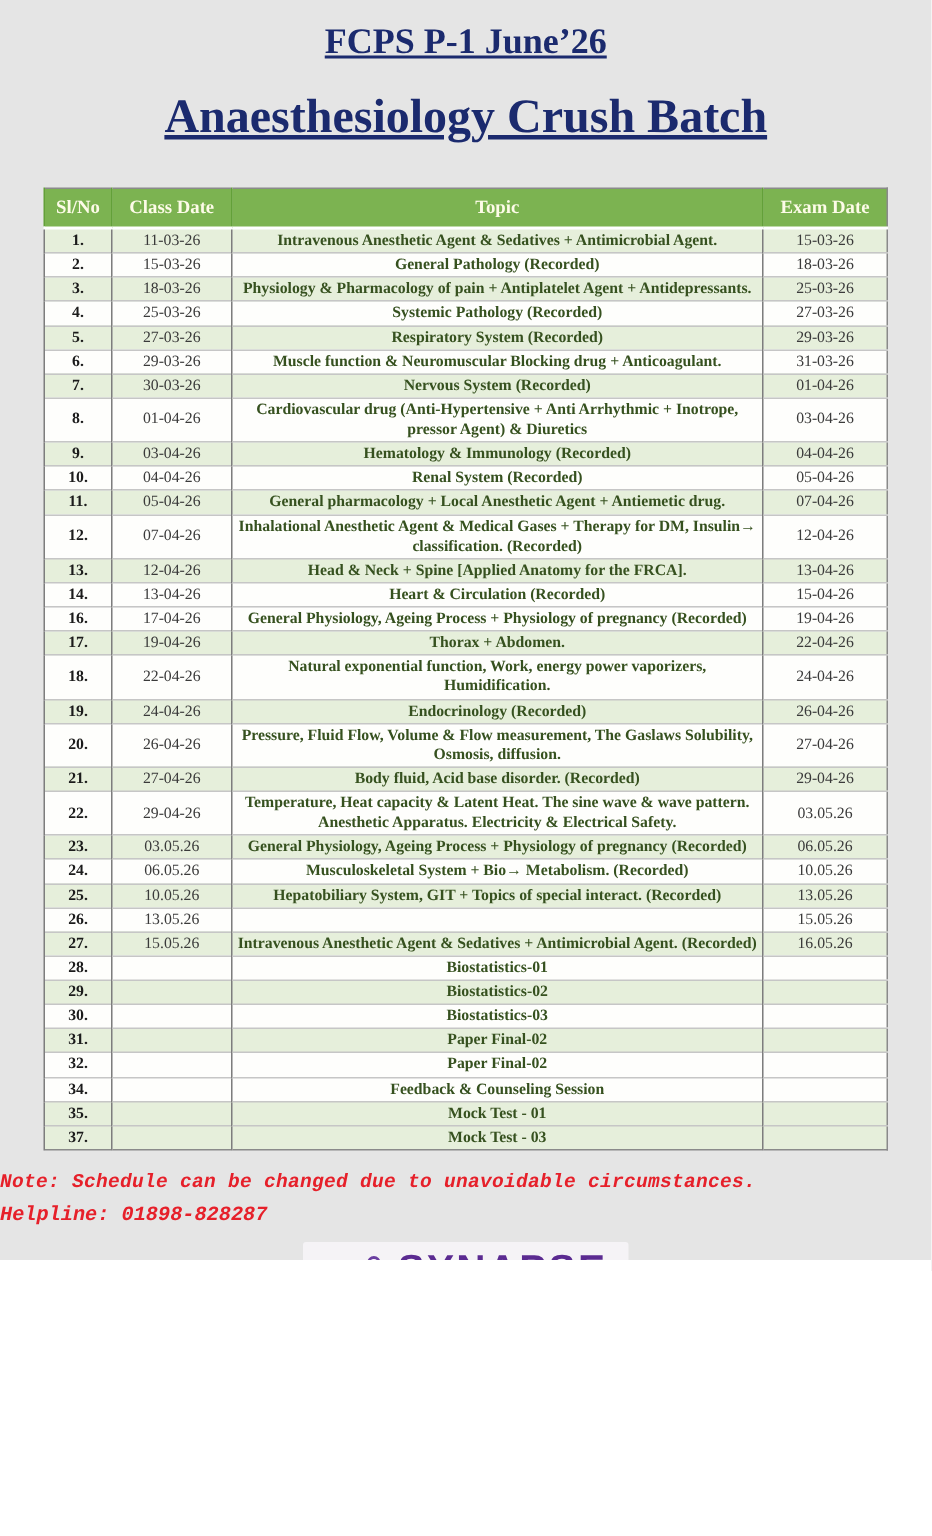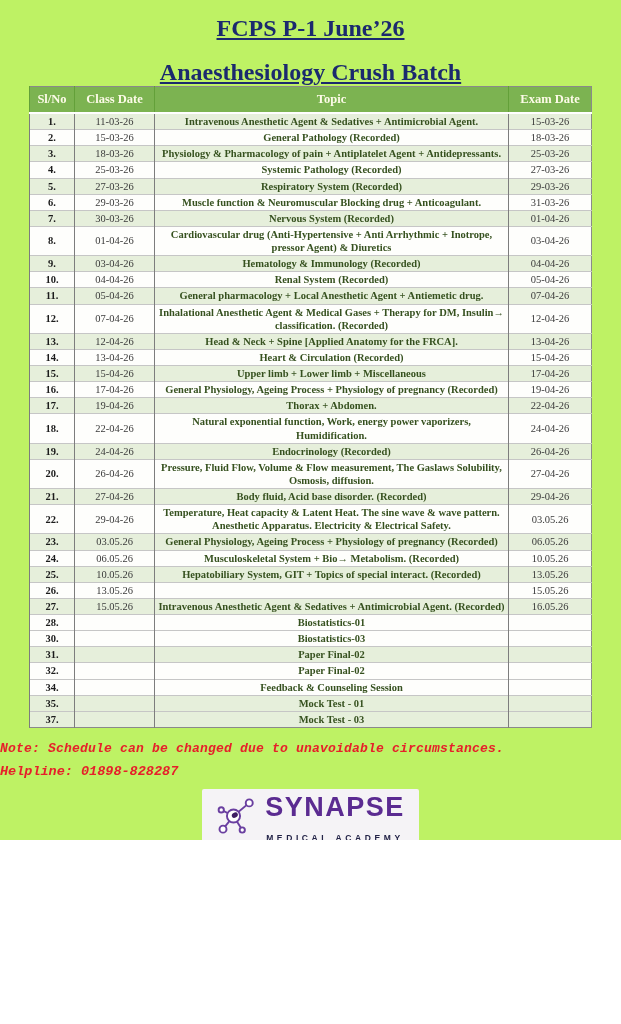--- a/index.html
+++ b/index.html
@@ -1,25 +1,25 @@
 <!DOCTYPE html>
 <html><head>
 <meta charset="utf-8">
 <style>
   html,body{margin:0;padding:0;background:#ffffff;}
   .page{
-    position:relative;width:621px;height:840px;margin:0 auto;background:#bef264;
+    position:relative;width:621px;height:840px;margin:0 auto;background:#e5e5e5;
     font-family:"Liberation Serif", serif;overflow:hidden;
   }
   .title{
     text-align:center;color:#1b2a6e;font-weight:bold;
     text-decoration:underline;margin:0;
   }
   .title-1{font-size:24px;padding-top:15px;}
-  .title-2{font-size:24px;padding-top:17px;padding-bottom:0;}
+  .title-2{font-size:32px;padding-top:17px;padding-bottom:29px;}
   table.sched{
     width:562px;margin:0 auto;border-collapse:collapse;
     border:1px solid #8a8a8a;table-layout:fixed;
   }
   col.c-sl{width:45px;}
   col.c-cdate{width:80px;}
   col.c-topic{width:354px;}
   col.c-edate{width:83px;}
   th{
     background:#7cb351;color:#fdfbe8;font-size:12.5px;font-weight:bold;
@@ -157,26 +157,20 @@
           <td class="date">12-04-26</td>
           <td class="topic">Head &amp; Neck + Spine [Applied Anatomy for the FRCA].</td>
           <td class="date">13-04-26</td>
         </tr>
         <tr>
           <td class="sl">14.</td>
           <td class="date">13-04-26</td>
           <td class="topic">Heart &amp; Circulation (Recorded)</td>
           <td class="date">15-04-26</td>
         </tr>
-        <tr class="green">
-          <td class="sl">15.</td>
-          <td class="date">15-04-26</td>
-          <td class="topic">Upper limb + Lower limb + Miscellaneous</td>
-          <td class="date">17-04-26</td>
-        </tr>
         <tr>
           <td class="sl">16.</td>
           <td class="date">17-04-26</td>
           <td class="topic">General Physiology, Ageing Process + Physiology of pregnancy (Recorded)</td>
           <td class="date">19-04-26</td>
         </tr>
         <tr class="green">
           <td class="sl">17.</td>
           <td class="date">19-04-26</td>
           <td class="topic">Thorax + Abdomen.</td>
@@ -239,20 +233,26 @@
         <tr class="green">
           <td class="sl">27.</td>
           <td class="date">15.05.26</td>
           <td class="topic">Intravenous Anesthetic Agent &amp; Sedatives + Antimicrobial Agent. (Recorded)</td>
           <td class="date">16.05.26</td>
         </tr>
         <tr>
           <td class="sl">28.</td>
           <td class="date"></td>
           <td class="topic">Biostatistics-01</td>
+          <td class="date"></td>
+        </tr>
+        <tr class="green">
+          <td class="sl">29.</td>
+          <td class="date"></td>
+          <td class="topic">Biostatistics-02</td>
           <td class="date"></td>
         </tr>
         <tr>
           <td class="sl">30.</td>
           <td class="date"></td>
           <td class="topic">Biostatistics-03</td>
           <td class="date"></td>
         </tr>
         <tr class="green">
           <td class="sl">31.</td>

